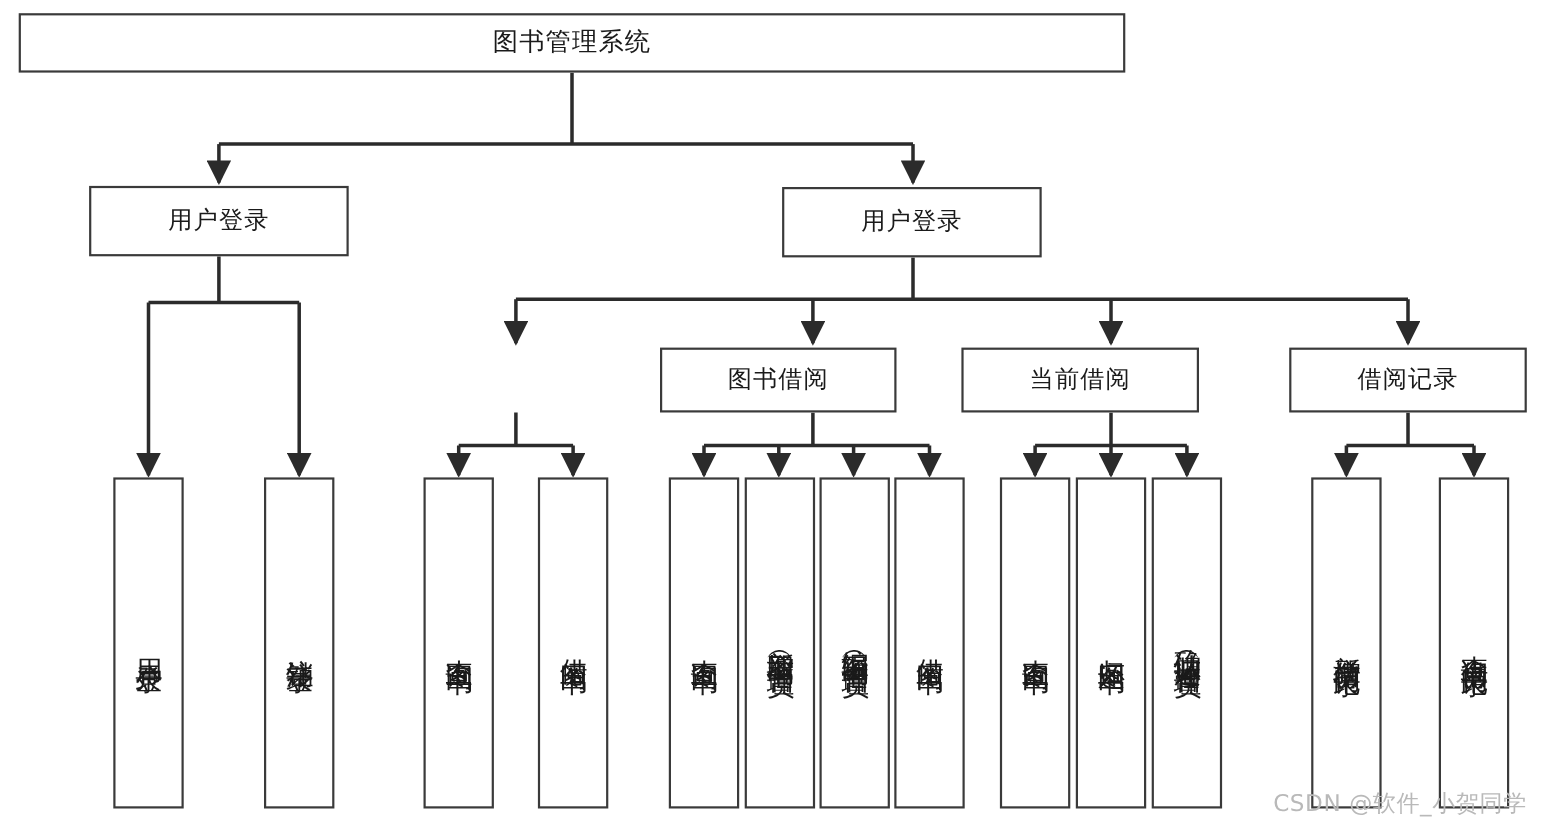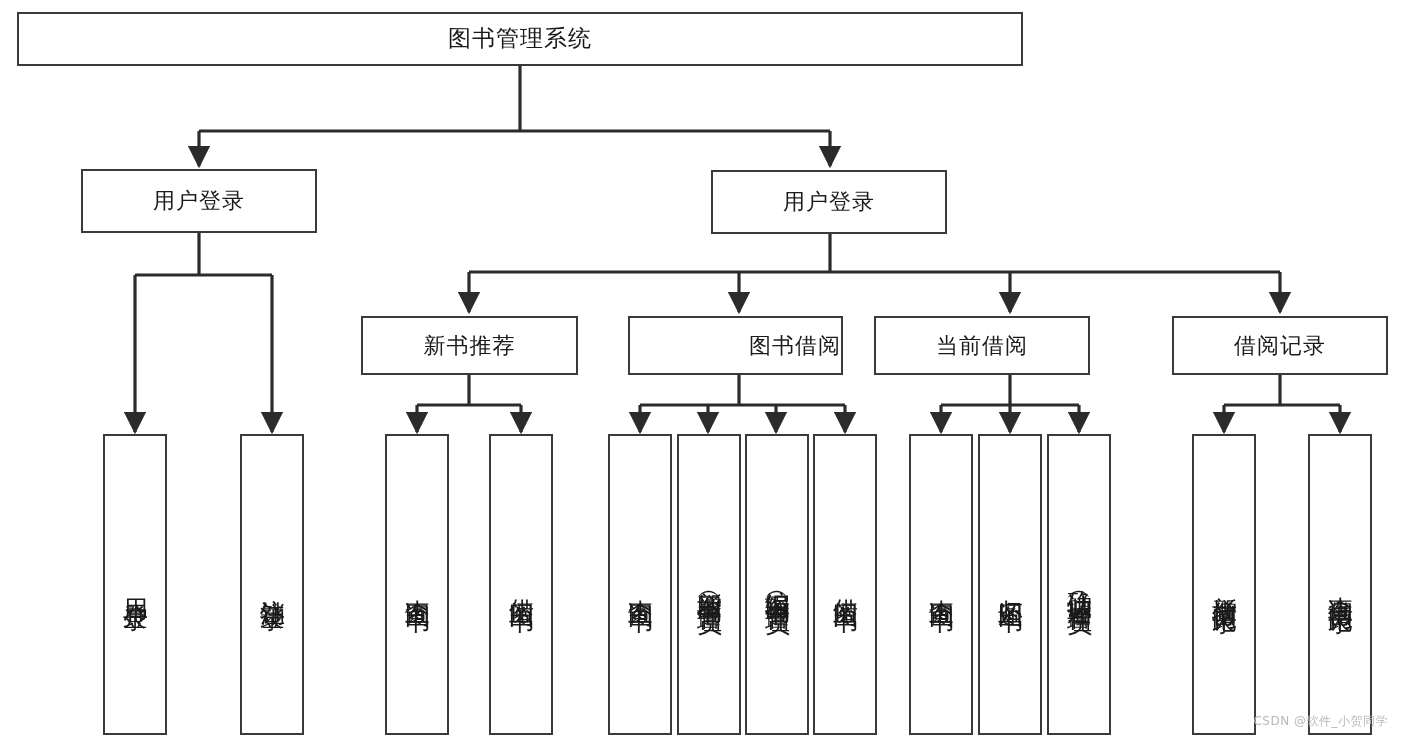--- a/index.html
+++ b/index.html
@@ -60,22 +60,22 @@
     text-orientation: upright;
     font-size: 25px;
     line-height: 1.12;
     letter-spacing: 3px;
     white-space: normal;
     max-height: 276px;
   }
   #watermark {
     position: absolute;
     right: 8px;
-    bottom: 17px;
-    font-size: 12px;
+    bottom: 3px;
+    font-size: 21px;
     color: #b9b9b9;
     letter-spacing: 0.5px;
     white-space: nowrap;
     user-select: none;
   }
 </style>
 </head>
 <body>
 
 <div id="diagram-root">
@@ -134,24 +134,21 @@
     <span class="node-label">图书管理系统</span>
   </div>
 
   <div class="node horizontal" style="left:81px; top:169px; width:236px; height:64px;">
     <span class="node-label">用户登录</span>
   </div>
   <div class="node horizontal" style="left:711px; top:170px; width:236px; height:64px;">
     <span class="node-label">用户登录</span>
   </div>
 
-  <div class="node horizontal" style="left:361px; top:316px; width:217px; height:59px;">
-    <span class="node-label">新书推荐</span>
-  </div>
-  <div class="node horizontal" style="left:628px; top:316px; width:215px; height:59px;justify-content:flex-end;">
+  <div class="node horizontal" style="left:600px; top:316px; width:215px; height:59px;">
     <span class="node-label">图书借阅</span>
   </div>
   <div class="node horizontal" style="left:874px; top:316px; width:216px; height:59px;">
     <span class="node-label">当前借阅</span>
   </div>
   <div class="node horizontal" style="left:1172px; top:316px; width:216px; height:59px;">
     <span class="node-label">借阅记录</span>
   </div>
 
   <div class="node vertical" style="left:103px; top:434px; width:64px; height:301px;">

